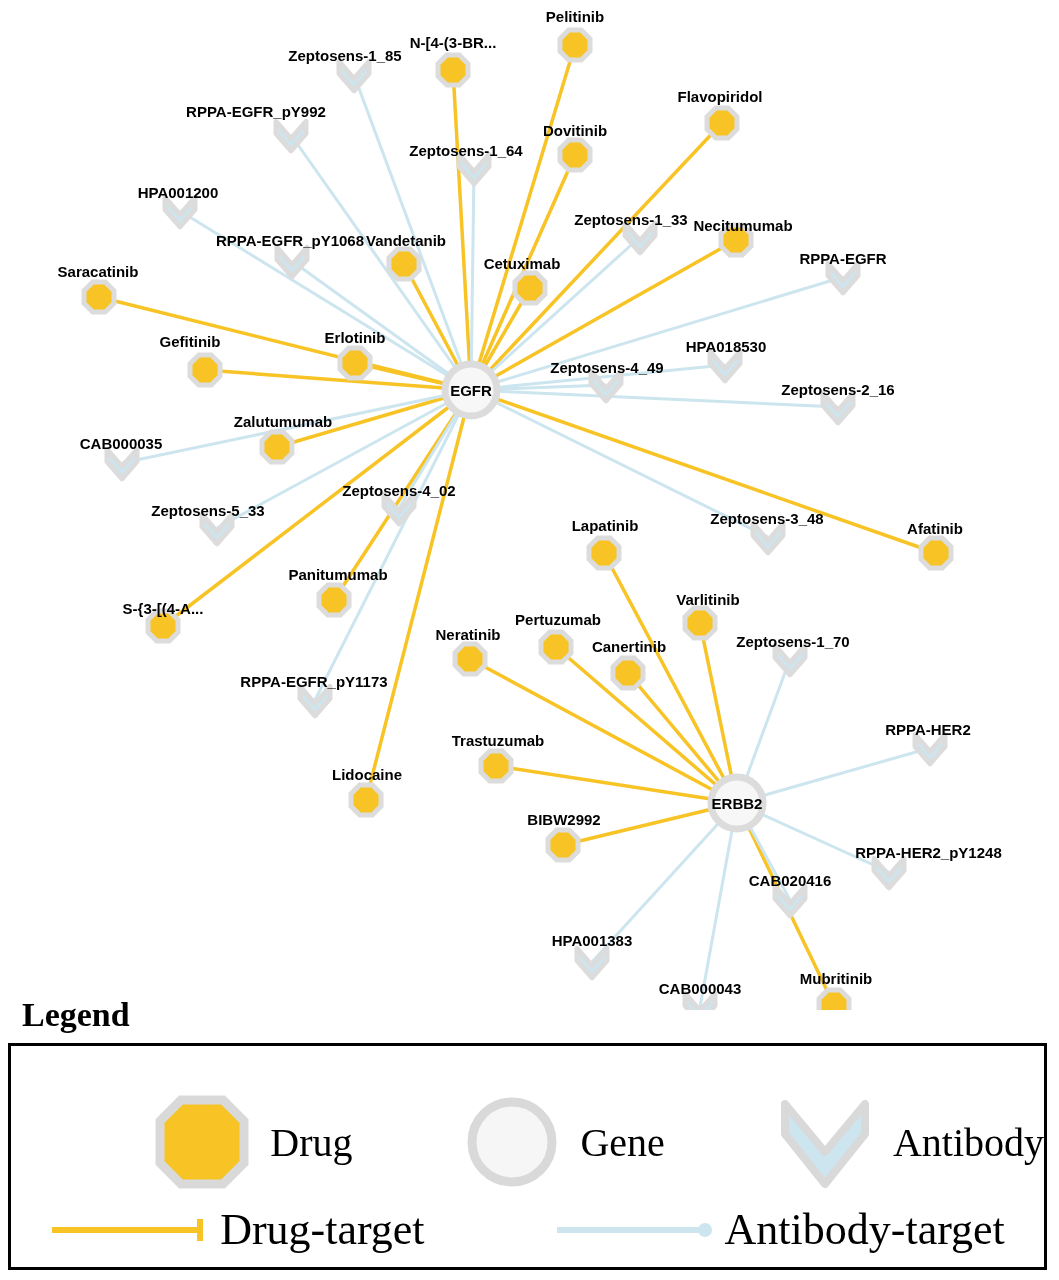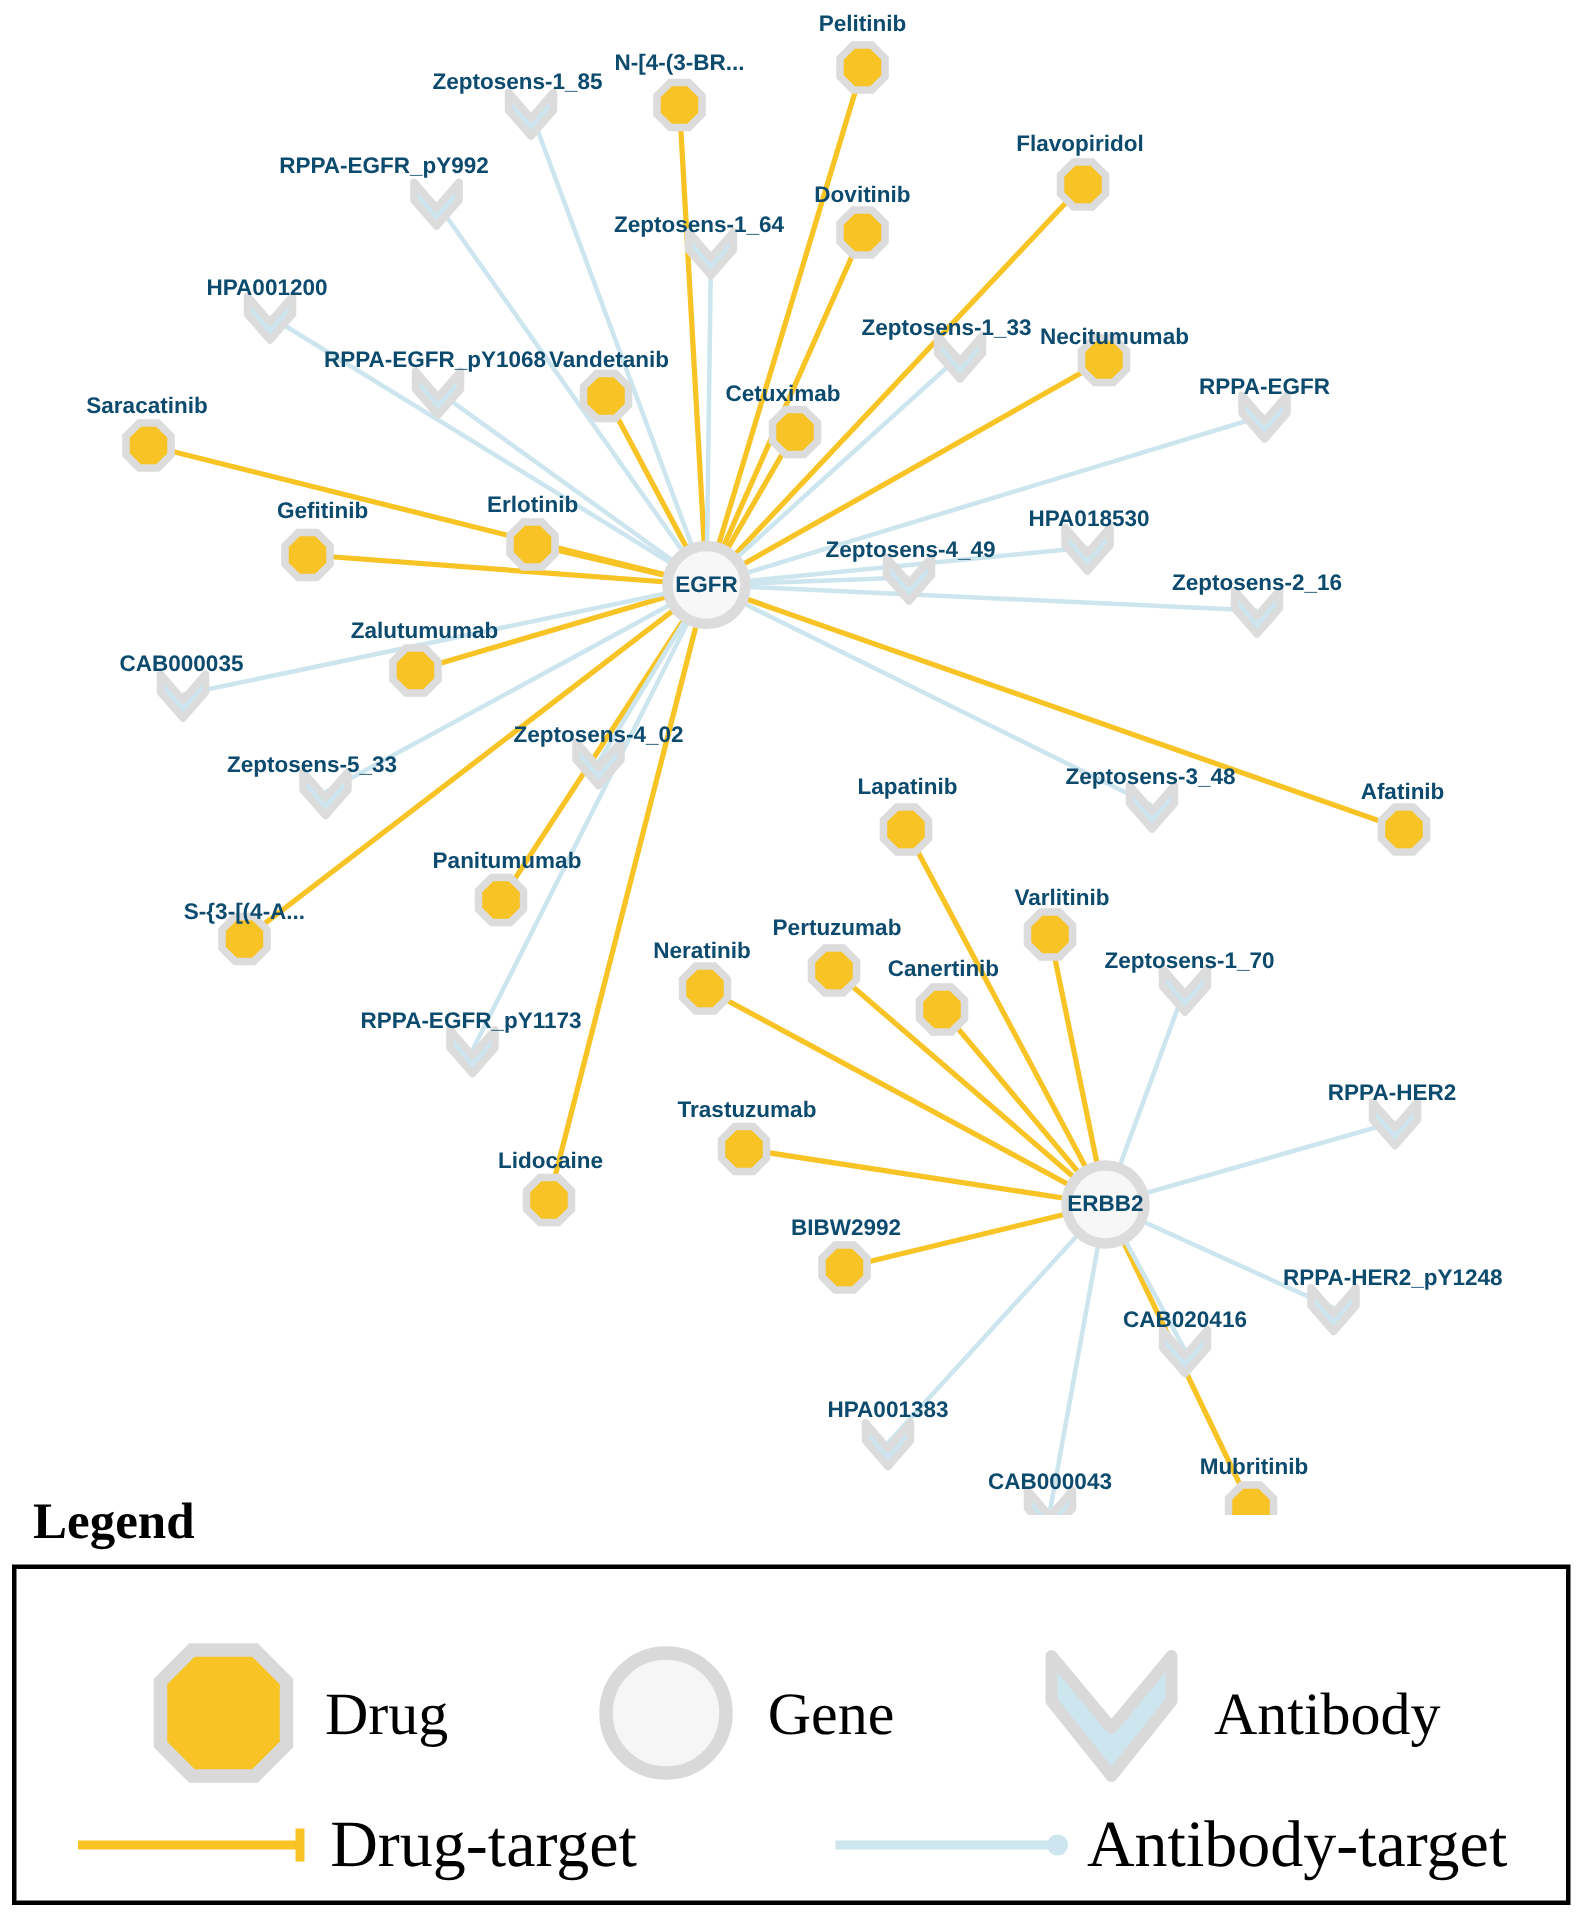--- a/index.html
+++ b/index.html
@@ -19,21 +19,21 @@
     left: 0;
     top: 0;
     width: 1059px;
     height: 1010px;
   }
   .node-label {
     position: absolute;
     font-family: "Liberation Sans", sans-serif;
     font-weight: bold;
     font-size: 15px;
-    color: #0c4a6e;
+    color: #000000;
     white-space: nowrap;
     transform: translate(-50%, -50%);
     pointer-events: none;
   }
   .legend-box {
     position: absolute;
     left: 8px;
     top: 1043px;
     width: 1039px;
     height: 227px;
@@ -49,22 +49,22 @@
     font-size: 34px;
     font-weight: bold;
     color: #000;
   }
   .legend-row1 {
     position: absolute;
     left: 0; top: 42px;
     width: 100%;
     display: flex;
     align-items: center;
-    justify-content: center;
-    gap: 1px;
+    justify-content: flex-end;
+    gap: 16px;
   }
   .legend-item {
     display: flex;
     align-items: center;
   }
   .legend-text {
     font-family: "Liberation Serif", serif;
     font-size: 40px;
     color: #000;
     margin-left: 14px;
@@ -204,21 +204,21 @@
       <div class="node-label" style="left: 700px; top: 988px;">CAB000043</div>
       <div class="node-label" style="left: 575px; top: 16px;">Pelitinib</div>
       <div class="node-label" style="left: 453px; top: 42px;">N-[4-(3-BR...</div>
       <div class="node-label" style="left: 720px; top: 96px;">Flavopiridol</div>
       <div class="node-label" style="left: 575px; top: 130px;">Dovitinib</div>
       <div class="node-label" style="left: 743px; top: 213px; margin-top: 12px;">Necitumumab</div>
       <div class="node-label" style="left: 406px; top: 240px;">Vandetanib</div>
       <div class="node-label" style="left: 522px; top: 263px;">Cetuximab</div>
       <div class="node-label" style="left: 98px; top: 271px;">Saracatinib</div>
       <div class="node-label" style="left: 355px; top: 337px;">Erlotinib</div>
-      <div class="node-label" style="left: 215px; top: 341px; text-align: center;">Gefitinib</div>
+      <div class="node-label" style="left: 190px; top: 341px; text-align: center;">Gefitinib</div>
       <div class="node-label" style="left: 283px; top: 421px;">Zalutumumab</div>
       <div class="node-label" style="left: 935px; top: 528px;">Afatinib</div>
       <div class="node-label" style="left: 605px; top: 525px;">Lapatinib</div>
       <div class="node-label" style="left: 338px; top: 574px;">Panitumumab</div>
       <div class="node-label" style="left: 708px; top: 599px;">Varlitinib</div>
       <div class="node-label" style="left: 163px; top: 608px;">S-{3-[(4-A...</div>
       <div class="node-label" style="left: 558px; top: 619px;">Pertuzumab</div>
       <div class="node-label" style="left: 468px; top: 634px;">Neratinib</div>
       <div class="node-label" style="left: 629px; top: 646px;">Canertinib</div>
       <div class="node-label" style="left: 498px; top: 740px;">Trastuzumab</div>

